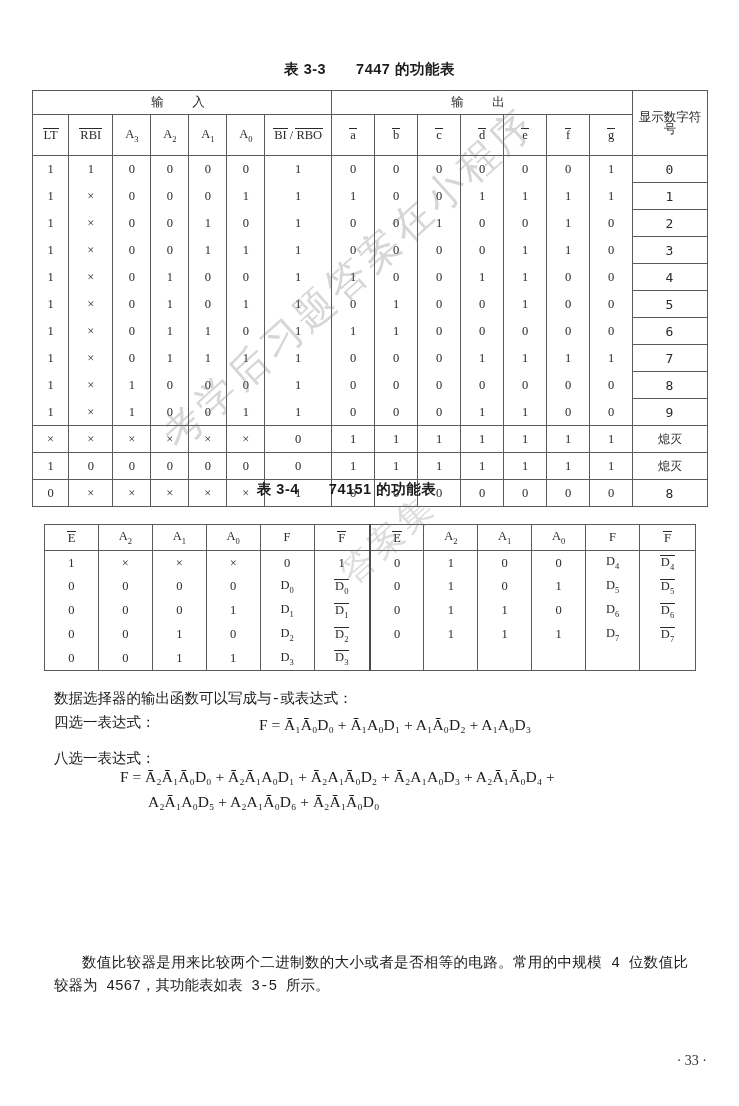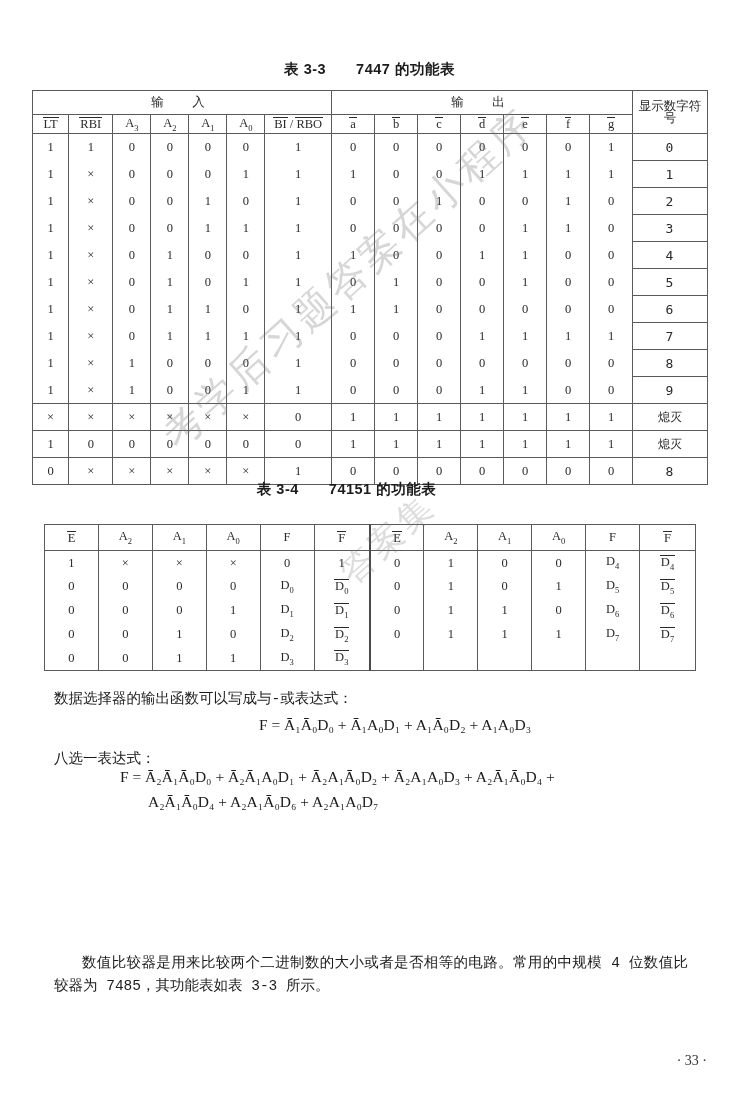--- a/index.html
+++ b/index.html
@@ -81,21 +81,21 @@
 
   
   #t33 {
     position: absolute;
     left: 32px;
     top: 90px;
     width: 676px;
   }
   #t33 td { height: 27px; }
   #t33 tr.hdr1 td { height: 24px; font-family:"Liberation Sans",sans-serif; font-size:12.5px; }
-  #t33 tr.hdr2 td { height: 19px; }
+  #t33 tr.hdr2 td { height: 41px; }
   #t33 .nb-b { border-bottom: none; }
   #t33 .nb-t { border-top: none; }
   #t33 .seg {
     font-family: "DejaVu Sans Mono", monospace;
     font-size: 13px;
     letter-spacing: 1px;
   }
   #t33 .zh { font-family: "Liberation Sans", sans-serif; font-size: 12px; }
   .spaced { letter-spacing: 8px; }
 
@@ -524,21 +524,22 @@
           <td class="nb-t"></td>
           <td class="nb-t"></td>
           <td class="nb-t"></td>
           <td class="nb-t"></td>
           <td class="nb-t"></td>
         </tr>
       </tbody>
   </table>
 
   <div class="body" id="p1">数据选择器的输出函数可以写成与-或表达式：</div>
+  <div class="body" id="p2">四选一表达式：</div>
   <div class="formula" id="f1">F = Ā₁Ā₀D₀ + Ā₁A₀D₁ + A₁Ā₀D₂ + A₁A₀D₃</div>
   <div class="body" id="p3">八选一表达式：</div>
   <div class="formula" id="f2">F = Ā₂Ā₁Ā₀D₀ + Ā₂Ā₁A₀D₁ + Ā₂A₁Ā₀D₂ + Ā₂A₁A₀D₃ + A₂Ā₁Ā₀D₄ +</div>
-  <div class="formula" id="f3">A₂Ā₁Ā₀D₄ + A₂A₁Ā₀D₆ + A₂A₁A₀D₇</div>
-
-  <div class="body indent" id="p6">数值比较器是用来比较两个二进制数的大小或者是否相等的电路。常用的中规模 4 位数值比较器为 7485，其功能表如表 3-3 所示。</div>
+  <div class="formula" id="f3">A₂Ā₁A₀D₅ + A₂A₁Ā₀D₆ + Ā₂Ā₁Ā₀D₀</div>
+
+  <div class="body indent" id="p6">数值比较器是用来比较两个二进制数的大小或者是否相等的电路。常用的中规模 4 位数值比较器为 4567，其功能表如表 3-5 所示。</div>
 
   <div class="pagenum">· 33 ·</div>
 </div>
 
 </body></html>

